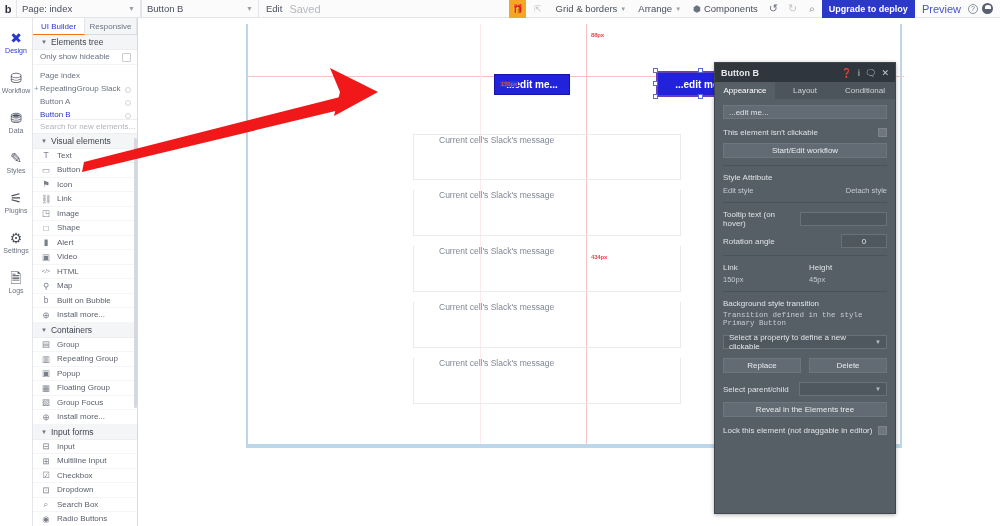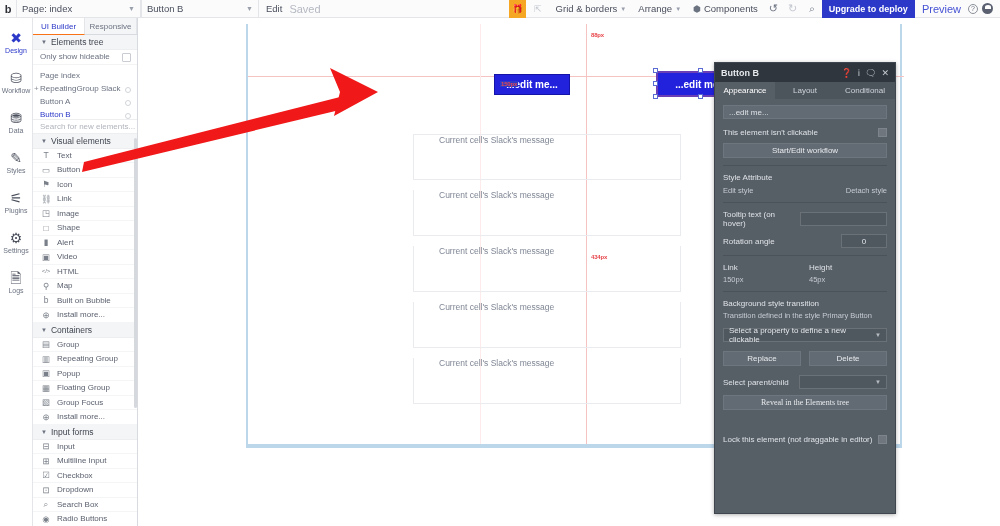--- a/index.html
+++ b/index.html
@@ -575,21 +575,21 @@
       </div>
       <div>
         <div class="pp-label" style="margin-bottom:3px;">Height</div>
         <div class="pp-sub">45px</div>
       </div>
     </div>
 
     <div class="pp-div"></div>
 
     <div class="pp-label" style="margin-bottom:3px;">Background style transition</div>
-    <div class="pp-sub" style="margin-bottom:8px;">Transition defined in the style Primary Button</div>
+    <div class="pp-sub" style="margin-bottom:8px;font-family:Liberation Mono, monospace;">Transition defined in the style Primary Button</div>
 
     <div class="pp-sel" style="margin-bottom:9px;">
       <span>Select a property to define a new clickable</span>
       <span class="cv">▼</span>
     </div>
 
     <div style="display:flex; gap:8px; margin-bottom:9px;margin-top:6px;">
       <div class="pp-btn" style="flex:1;">
         <span>Replace</span>
       </div>
@@ -599,21 +599,21 @@
     </div>
 
     <div class="pp-row">
       <span class="pp-label">Select parent/child</span>
       <span class="pp-sel" style="width:88px;">
         <span></span>
         <span class="cv">▼</span>
       </span>
     </div>
 
-    <div class="pp-btn" style="margin-bottom:25px;font-family:Liberation Serif, serif;">
+    <div class="pp-btn" style="margin-bottom:9px;">
       <span>Reveal in the Elements tree</span>
     </div>
 
     <div class="pp-row">
       <span class="pp-label">Lock this element (not draggable in editor)</span>
       <span class="pp-chk"></span>
     </div>
   </div>
 </div>
 

